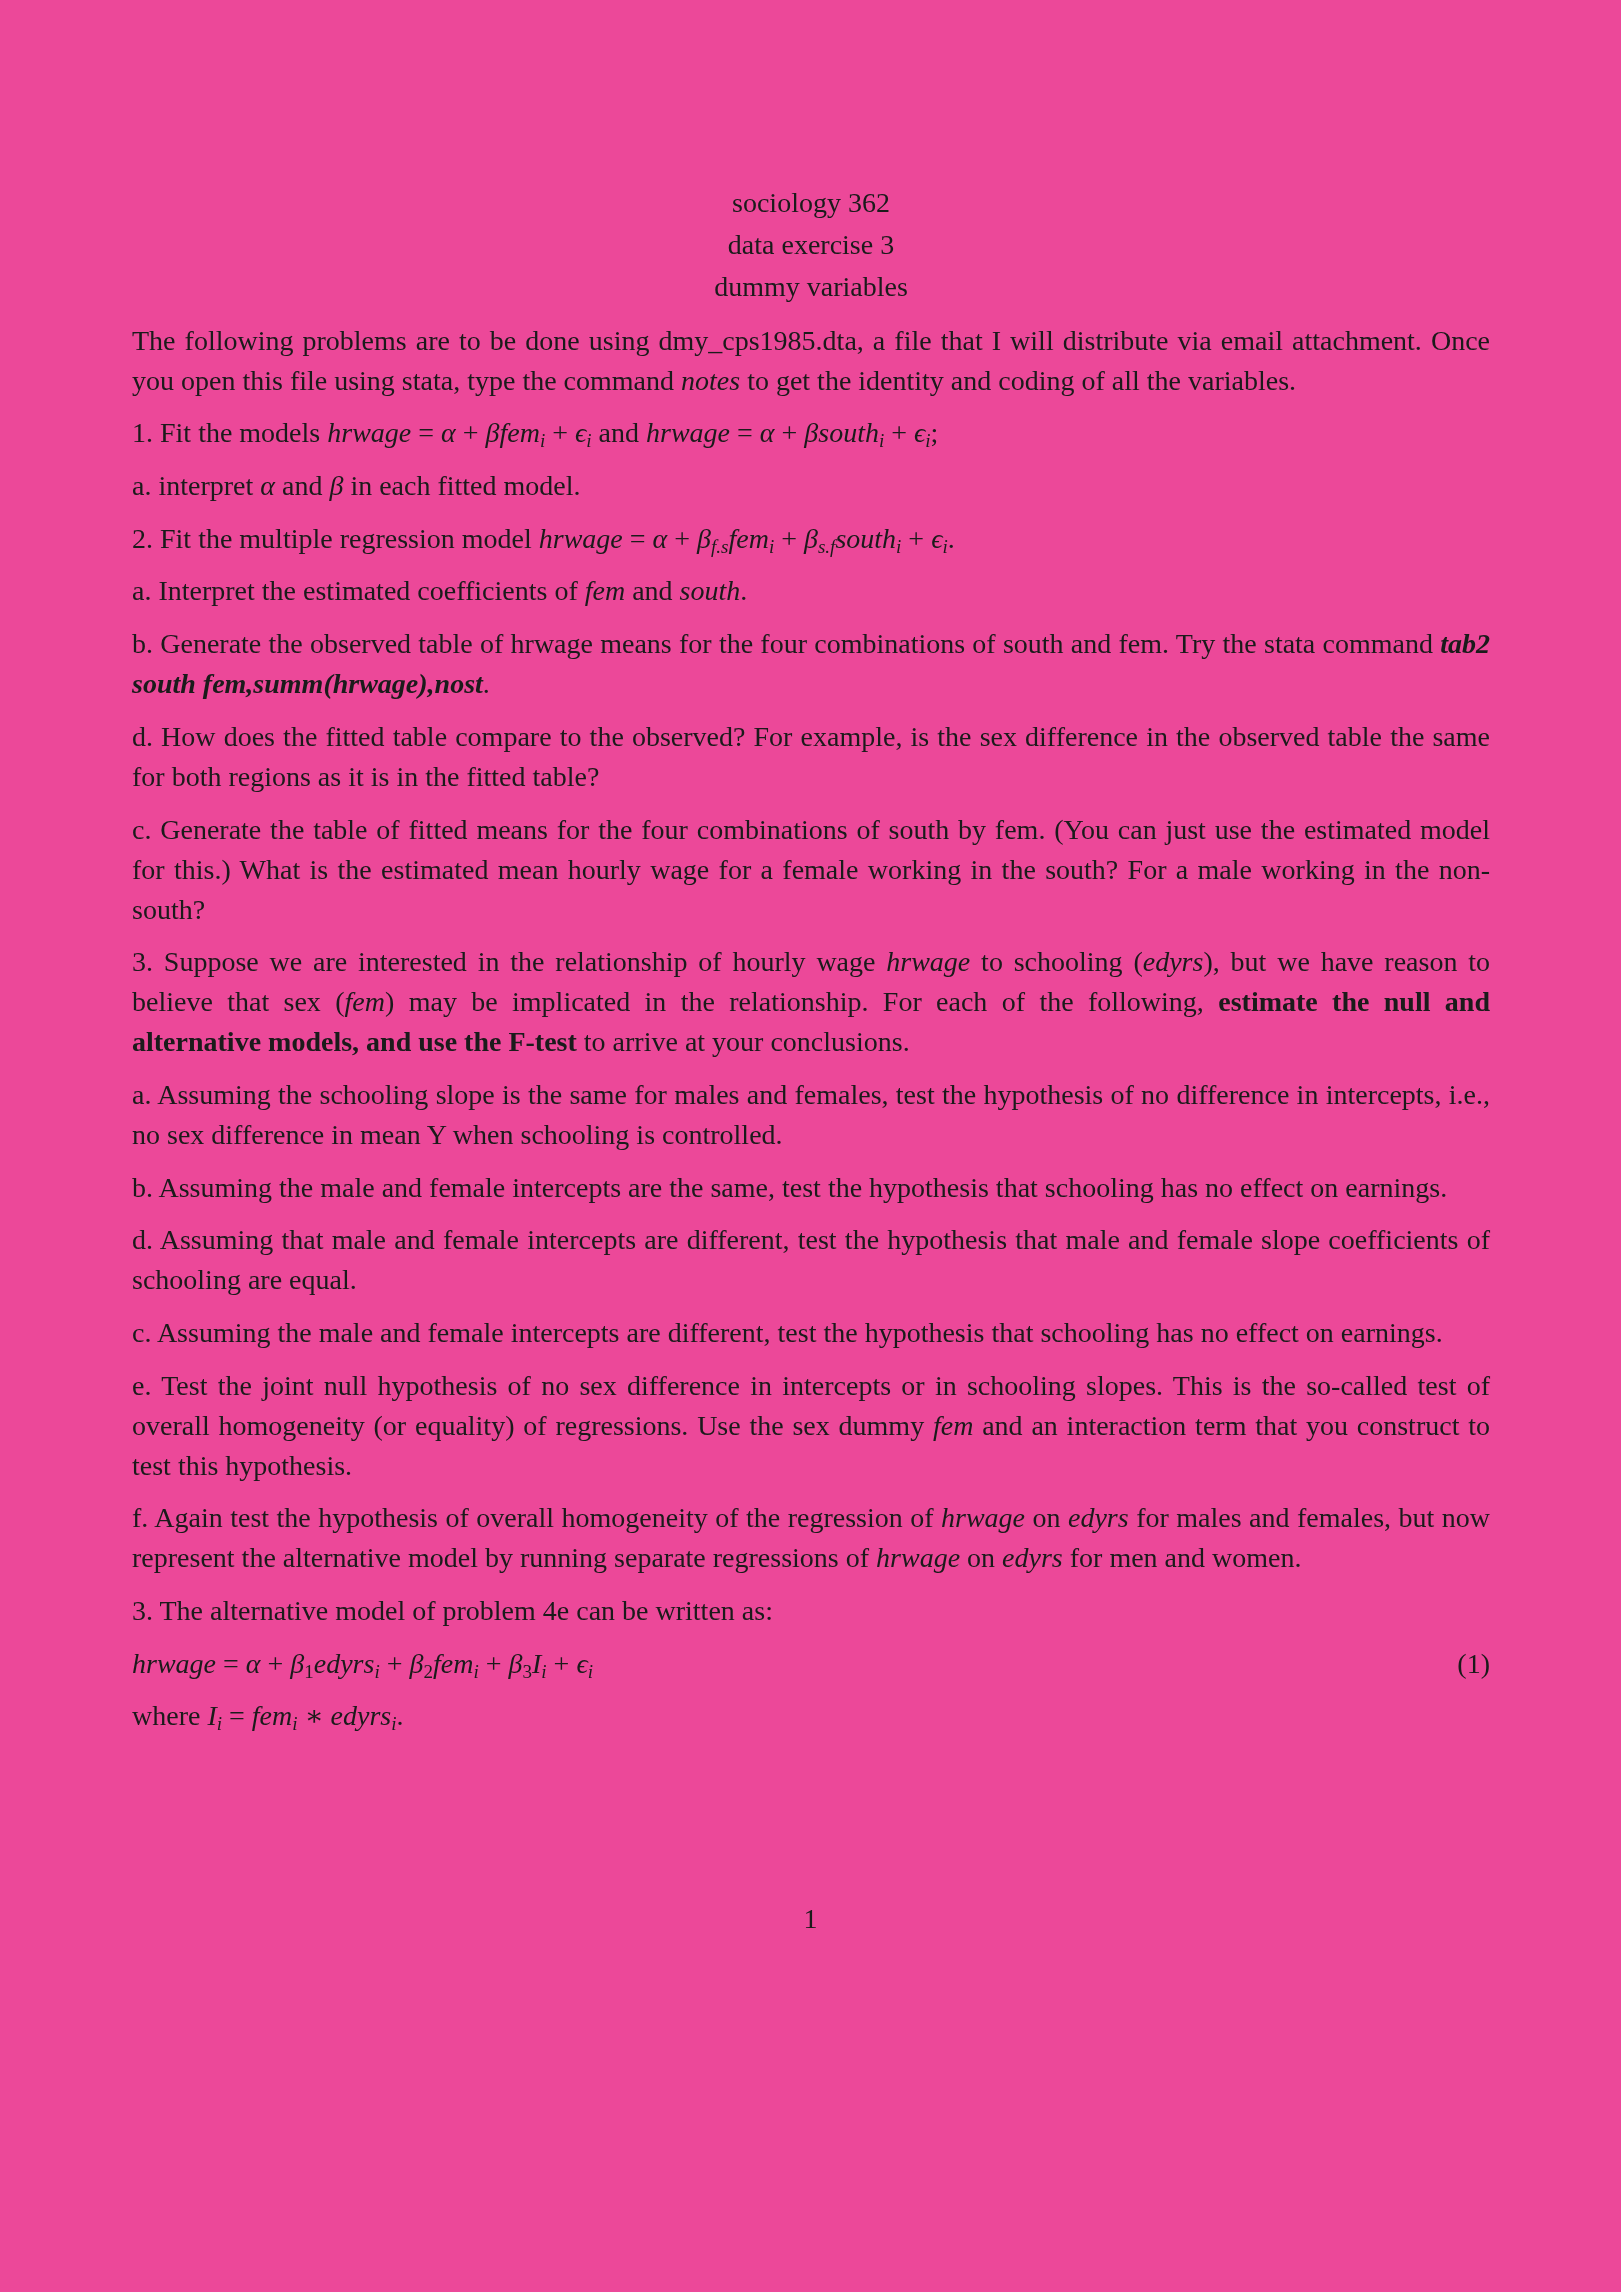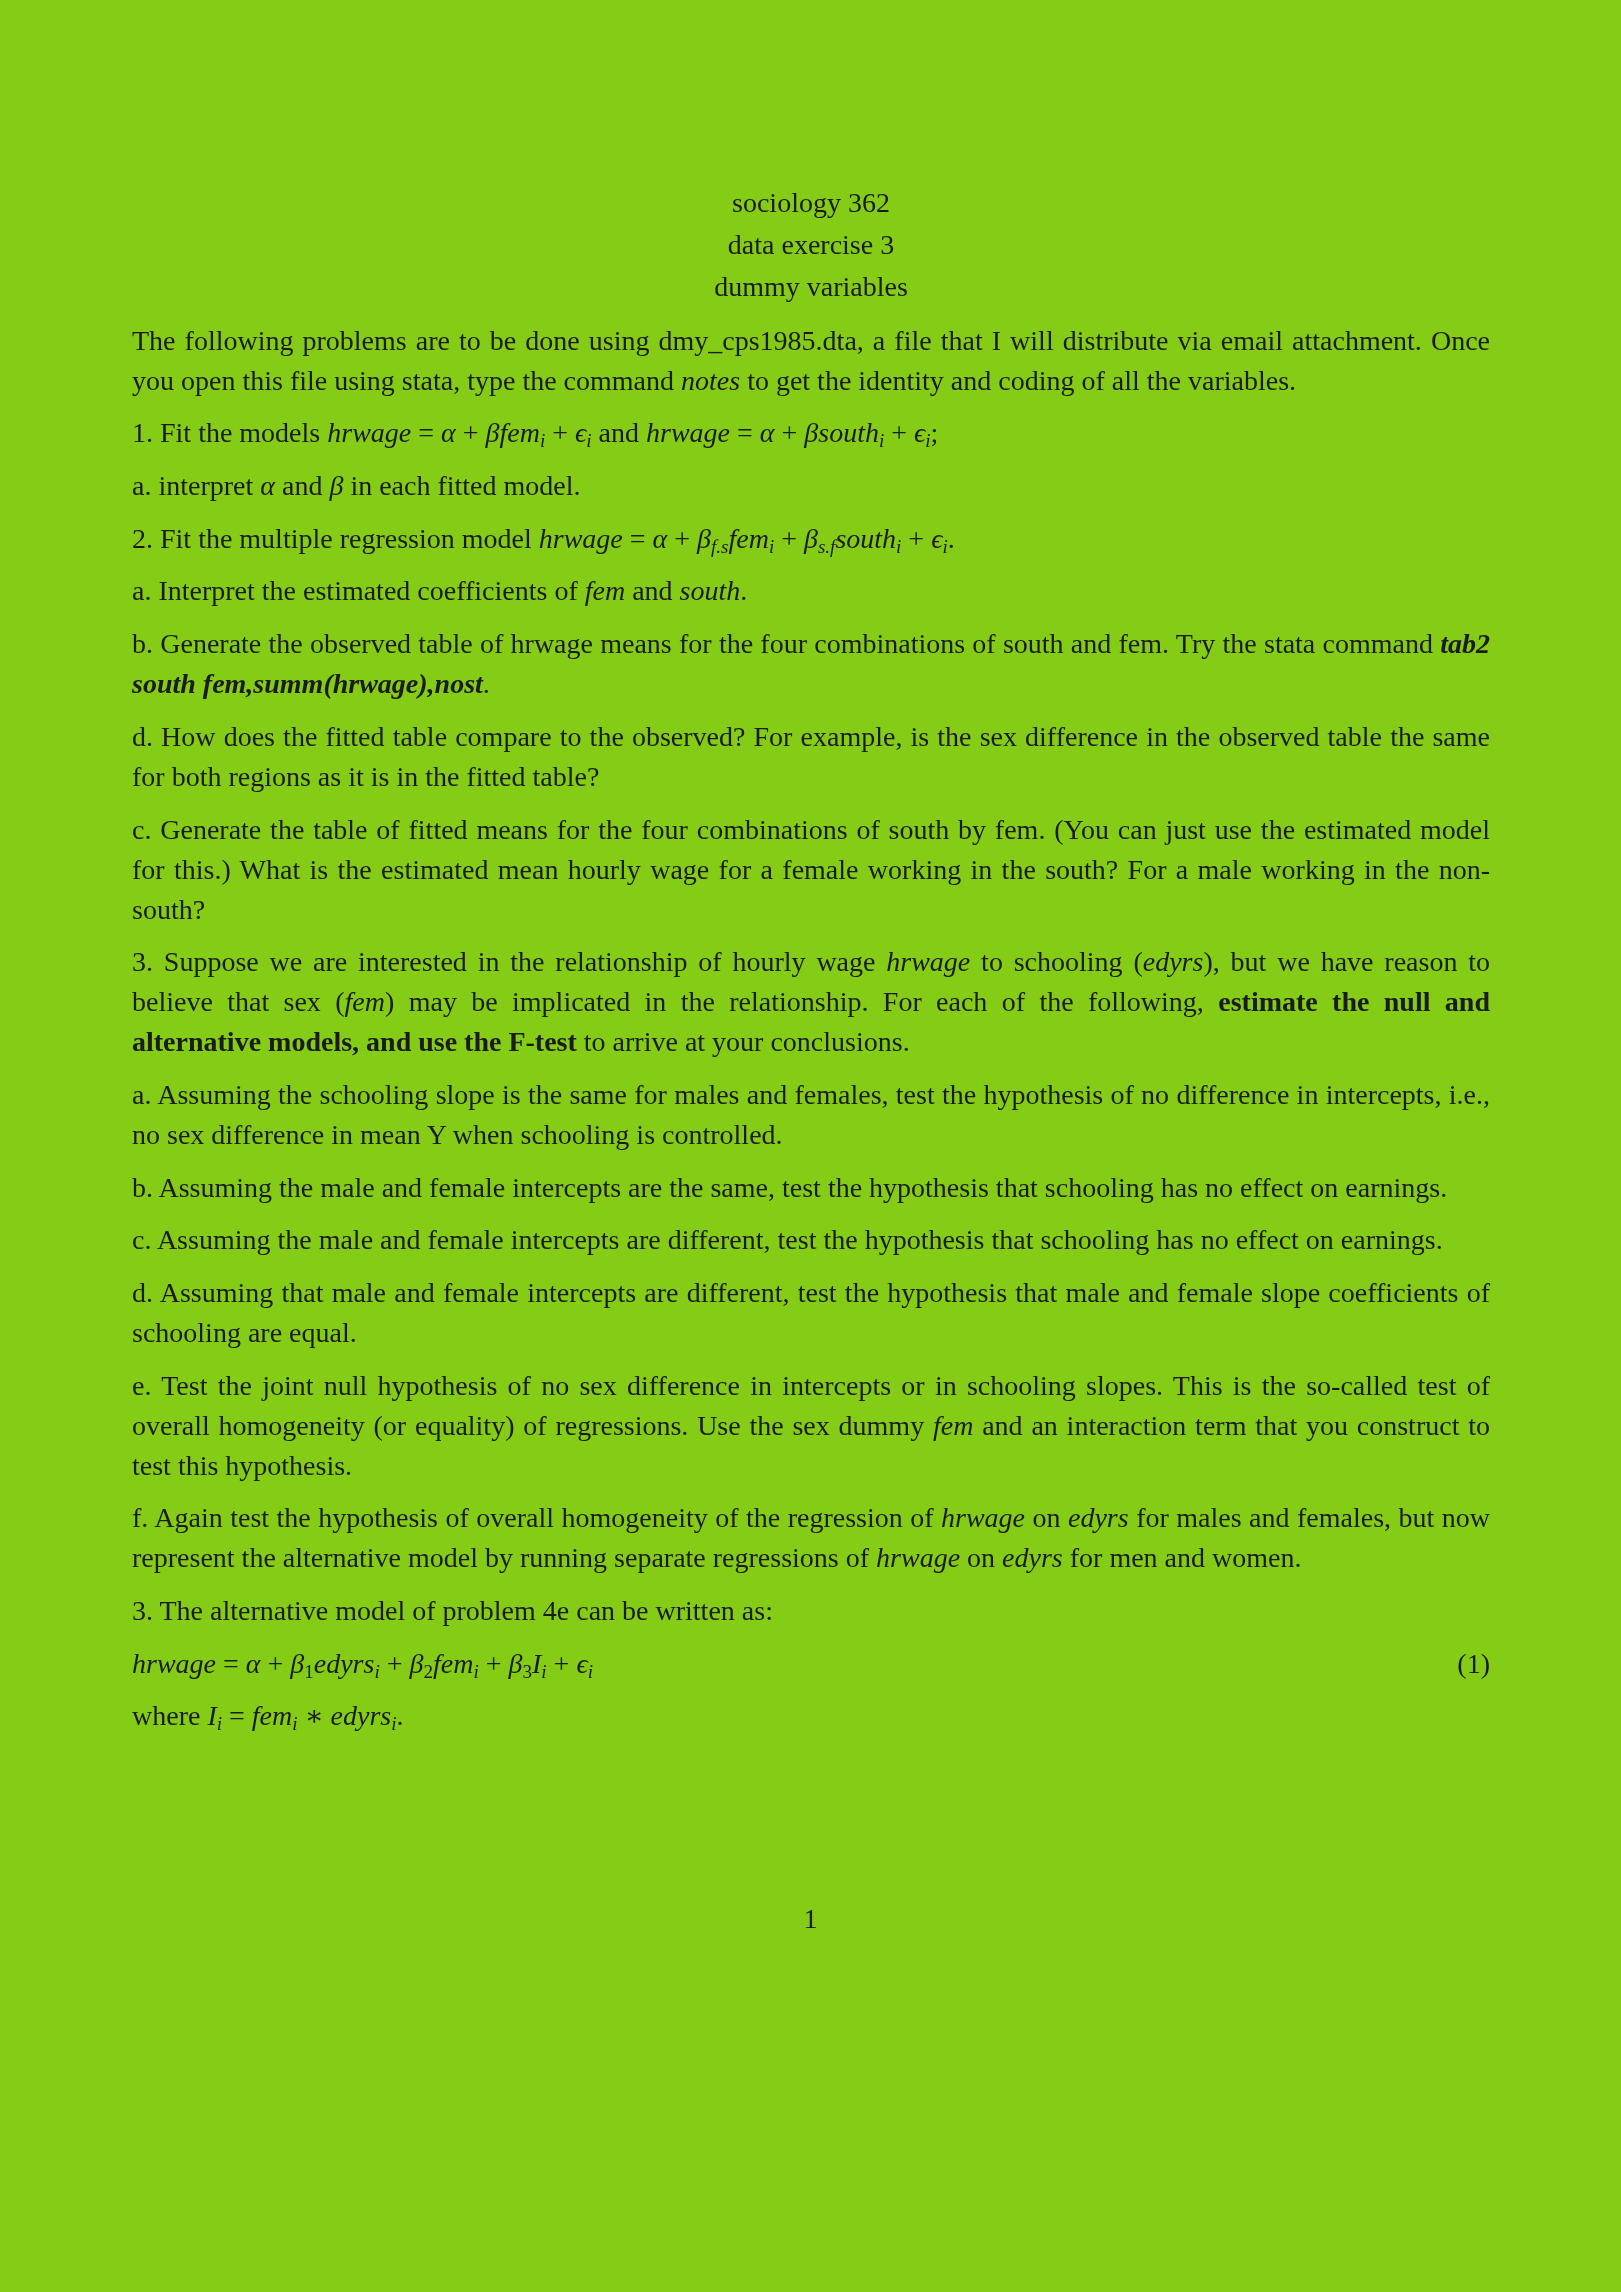--- a/index.html
+++ b/index.html
@@ -1,19 +1,19 @@
 <!DOCTYPE html>
 <html><head>
 <meta charset="utf-8">
 <style>
   html,body{margin:0;padding:0;background:#ffffff;}
   .page{
     position:relative;
     width:1621px;height:2293px;
-    background:#84cc16;
+    background:#ec4899;
     color:#1b1b1b;
     font-family:"Liberation Serif","DejaVu Serif",serif;
     font-size:28px;
     line-height:40px;
     overflow:hidden;
   }
   .content{
     position:absolute;
     left:132px;top:182px;
     width:1358px;
@@ -63,22 +63,22 @@
 
     <p class="para"><span>2. Fit the multiple regression model </span><span class="it">hrwage</span><span> = </span><span class="it">α</span><span> + </span><span class="it">β</span><span class="sub">f.s</span><span class="it">fem</span><span class="sub">i</span><span> + </span><span class="it">β</span><span class="sub">s.f</span><span class="it">south</span><span class="sub">i</span><span> + </span><span class="it">ϵ</span><span class="sub">i</span><span>.</span></p>
     <p class="para"><span>a. Interpret the estimated coefficients of </span><span class="it">fem</span><span> and </span><span class="it">south</span><span>.</span></p>
     <p class="para"><span>b. Generate the observed table of hrwage means for the four combinations of south and fem. Try the stata command </span><span class="bfit">tab2 south fem,summ(hrwage),nost</span><span>.</span></p>
     <p class="para"><span>d. How does the fitted table compare to the observed? For example, is the sex difference in the observed table the same for both regions as it is in the fitted table?</span></p>
     <p class="para"><span>c. Generate the table of fitted means for the four combinations of south by fem. (You can just use the estimated model for this.) What is the estimated mean hourly wage for a female working in the south? For a male working in the non-south?</span></p>
 
     <p class="para"><span>3. Suppose we are interested in the relationship of hourly wage </span><span class="it">hrwage</span><span> to schooling (</span><span class="it">edyrs</span><span>), but we have reason to believe that sex (</span><span class="it">fem</span><span>) may be implicated in the relationship. For each of the following, </span><span class="bf">estimate the null and alternative models, and use the F-test</span><span> to arrive at your conclusions.</span></p>
     <p class="para"><span>a. Assuming the schooling slope is the same for males and females, test the hypothesis of no difference in intercepts, i.e., no sex difference in mean Y when schooling is controlled.</span></p>
     <p class="para"><span>b. Assuming the male and female intercepts are the same, test the hypothesis that schooling has no effect on earnings.</span></p>
+    <p class="para"><span>d. Assuming that male and female intercepts are different, test the hypothesis that male and female slope coefficients of schooling are equal.</span></p>
     <p class="para"><span>c. Assuming the male and female intercepts are different, test the hypothesis that schooling has no effect on earnings.</span></p>
-    <p class="para"><span>d. Assuming that male and female intercepts are different, test the hypothesis that male and female slope coefficients of schooling are equal.</span></p>
     <p class="para"><span>e. Test the joint null hypothesis of no sex difference in intercepts or in schooling slopes. This is the so-called test of overall homogeneity (or equality) of regressions. Use the sex dummy </span><span class="it">fem</span><span> and an interaction term that you construct to test this hypothesis.</span></p>
     <p class="para"><span>f. Again test the hypothesis of overall homogeneity of the regression of </span><span class="it">hrwage</span><span> on </span><span class="it">edyrs</span><span> for males and females, but now represent the alternative model by running separate regressions of </span><span class="it">hrwage</span><span> on </span><span class="it">edyrs</span><span> for men and women.</span></p>
 
     <p class="para"><span>3. The alternative model of problem 4e can be written as:</span></p>
 
     <div class="equation">
       <span class="eq-body"><span class="it">hrwage</span><span> = </span><span class="it">α</span><span> + </span><span class="it">β</span><span class="subn">1</span><span class="it">edyrs</span><span class="sub">i</span><span> + </span><span class="it">β</span><span class="subn">2</span><span class="it">fem</span><span class="sub">i</span><span> + </span><span class="it">β</span><span class="subn">3</span><span class="it">I</span><span class="sub">i</span><span> + </span><span class="it">ϵ</span><span class="sub">i</span></span>
       <span class="eq-num">(1)</span>
     </div>
 

